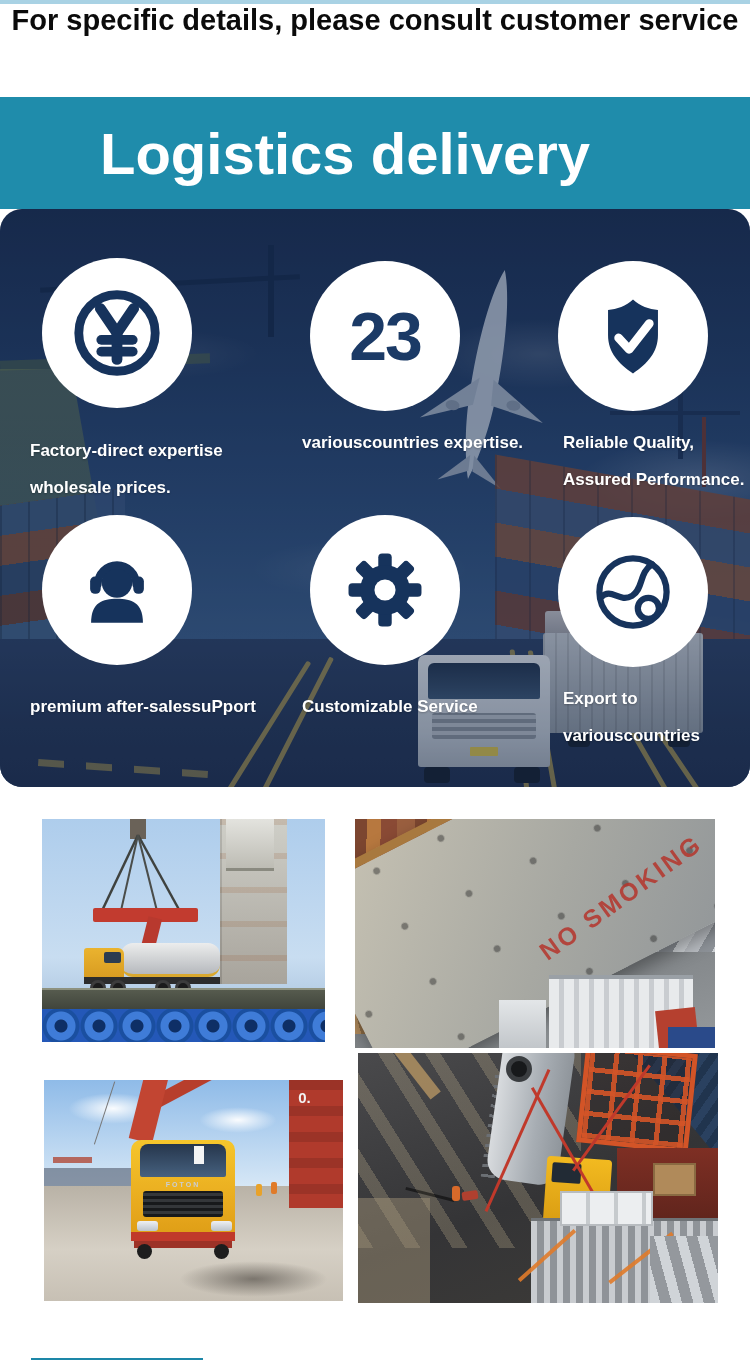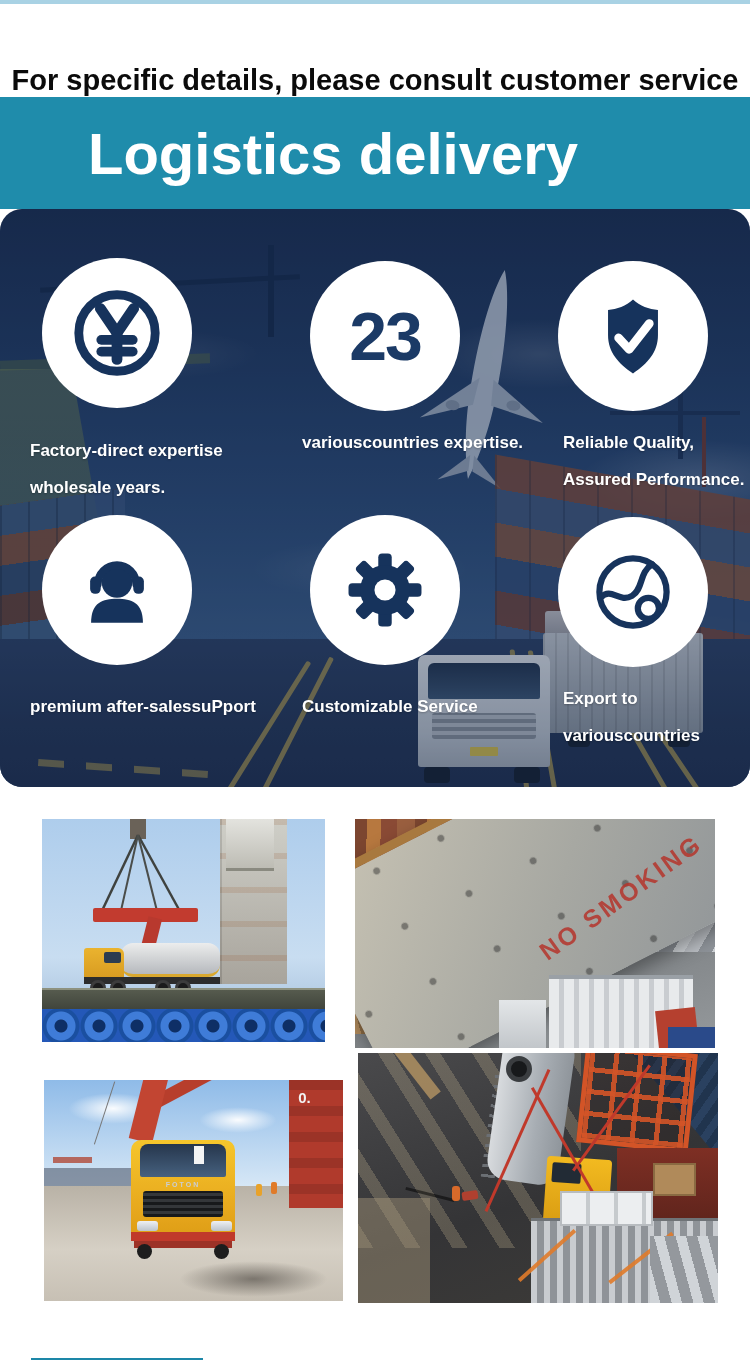--- a/index.html
+++ b/index.html
@@ -1,24 +1,24 @@
 <!DOCTYPE html>
 <html><head>
 <meta charset="utf-8">
 <style>
   html,body{margin:0;padding:0;background:#fff;}
   .page{position:relative;width:750px;height:1363px;background:#fff;overflow:hidden;
         font-family:"Liberation Sans","DejaVu Sans",sans-serif;}
 
   
   .strip-top{height:4px;background:#A9D2E4;}
-  .note{height:93px;display:flex;align-items:flex-end;justify-content:center;}
+  .note{height:93px;display:flex;align-items:flex-start;justify-content:center;}
   .note h1{margin:0;font-size:29px;font-weight:700;color:#0b0b0b;letter-spacing:0;}
   .banner{height:112px;background:#1F8CAB;display:flex;align-items:center;padding-left:84px;box-sizing:border-box;}
-  .banner h2{margin:4px;font-size:58px;font-weight:700;color:#ffffff;letter-spacing:0;}
+  .banner h2{margin:16px;font-size:58px;font-weight:700;color:#ffffff;letter-spacing:0;}
 
   
   .hero{position:relative;height:578px;background:linear-gradient(180deg,#1a2d50 0%,#223d66 28%,#2e4f7c 55%,#3b5e8a 74%,#2c4568 100%);overflow:hidden;border-radius:22px;}
   .hero *{pointer-events:none;}
   .scene{position:absolute;inset:0;z-index:1;}
   .cloud{position:absolute;background:radial-gradient(ellipse at center,rgba(255,255,255,.9),rgba(255,255,255,0) 70%);border-radius:50%;}
   .crane-line{position:absolute;background:#152a4c;}
   .gantry-leg{position:absolute;left:0;top:160px;width:130px;height:330px;clip-path:polygon(0 0,55% 0,100% 100%,0 100%);
               background:linear-gradient(180deg,#7a8a54,#55663f);opacity:.5;}
   .gantry-boom{position:absolute;left:0;top:148px;width:210px;height:10px;background:#5a6b45;opacity:.55;transform:rotate(-2deg);}
@@ -237,21 +237,21 @@
     </div>
     <div class="fcircle" style="left:558px;top:52px;">
       <svg width="96" height="96" viewBox="0 0 100 100">
         <path d="M50 12 C43 19 33 22 24 23 L24 49 C24 67 35 79 50 89 C65 79 76 67 76 49 L76 23 C67 22 57 19 50 12 Z" fill="#16335C"></path>
         <polyline points="35,52 46,64 67,37" fill="none" stroke="#ffffff" stroke-width="9" stroke-linecap="round" stroke-linejoin="round"></polyline>
       </svg>
     </div>
 
     <div class="cap" style="left:30px;top:232px;">
       <div>Factory-direct expertise</div>
-      <div>wholesale years.</div>
+      <div>wholesale prices.</div>
     </div>
     <div class="cap" style="left:302px;top:224px;">
       <div>variouscountries expertise.</div>
     </div>
     <div class="cap" style="left:563px;top:224px;">
       <div>Reliable Quality,</div>
       <div>Assured Performance.</div>
     </div>
 
     <div class="fcircle" style="left:42px;top:306px;">

